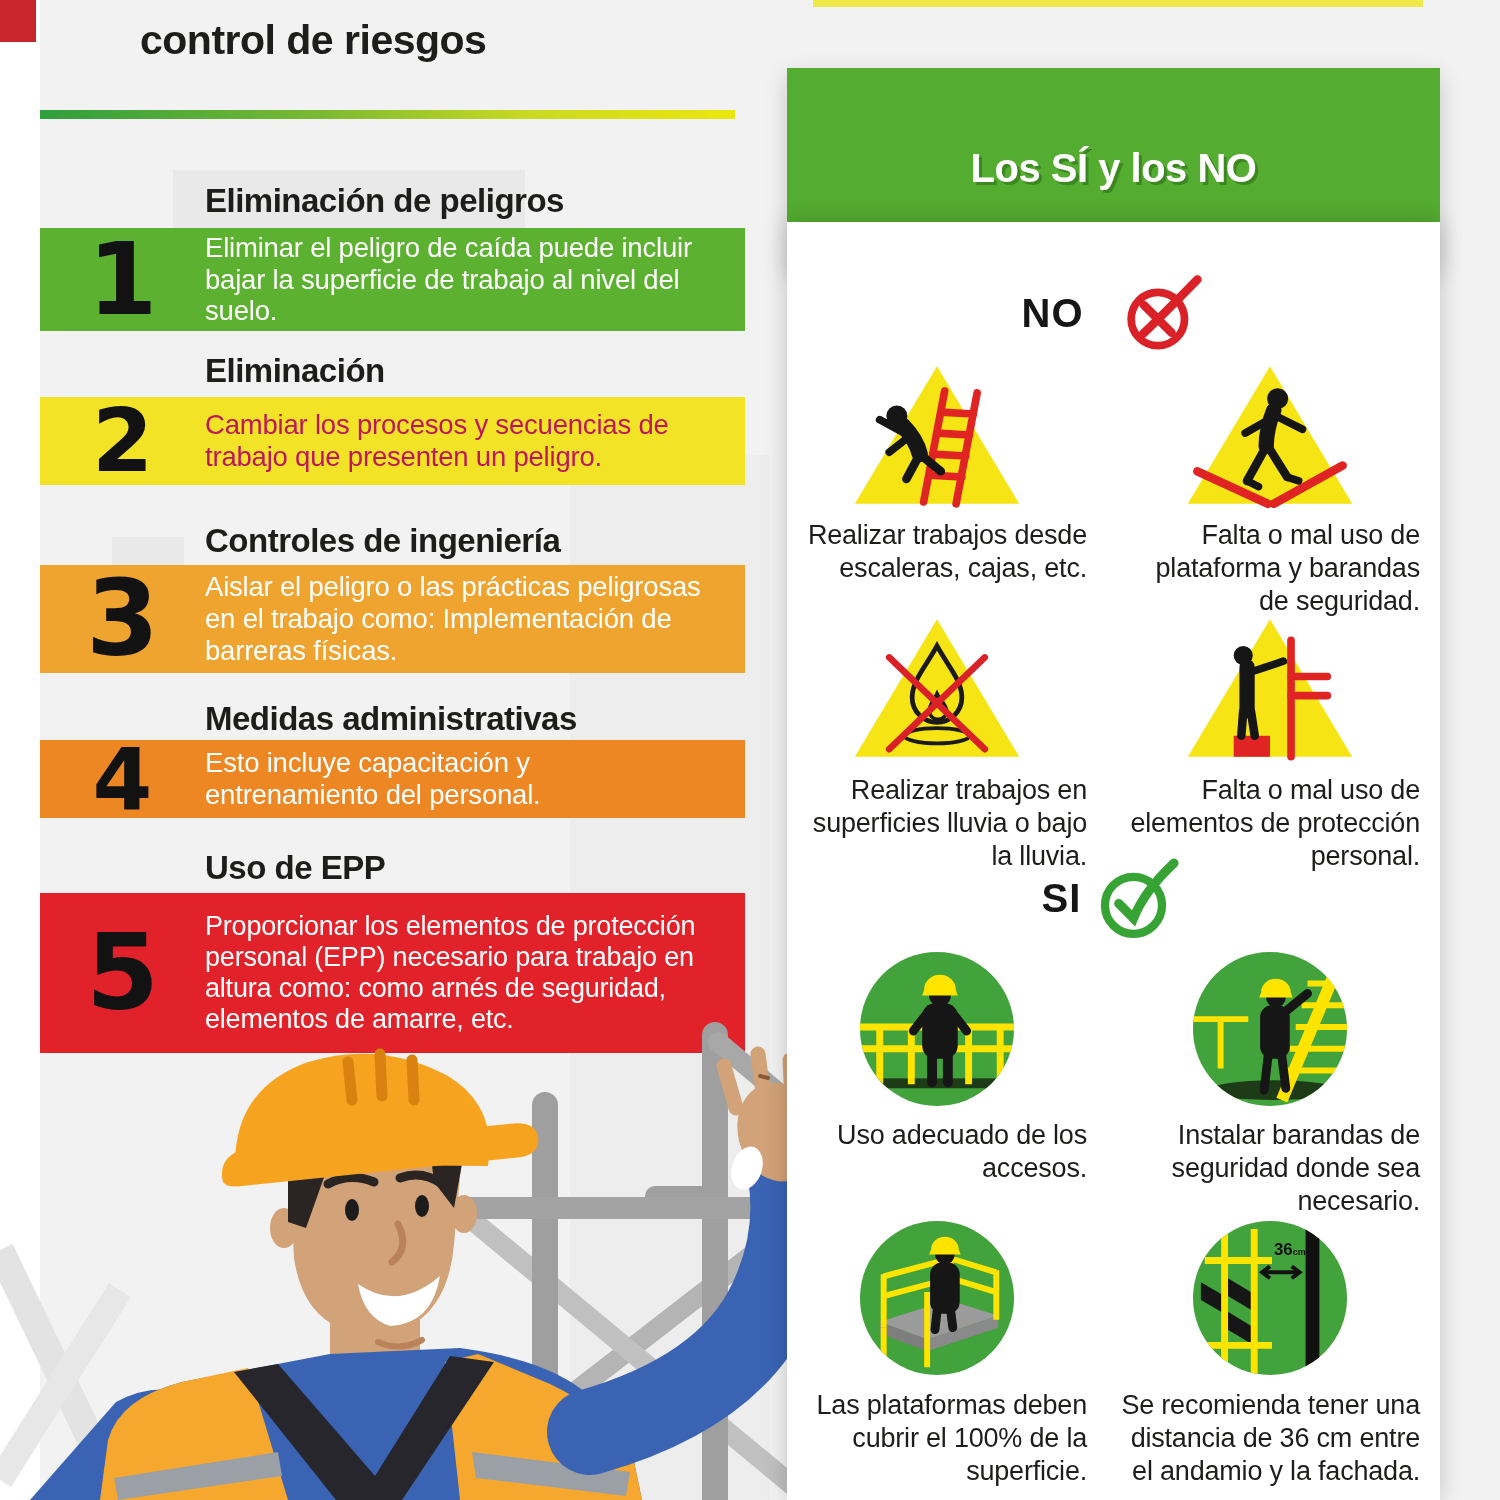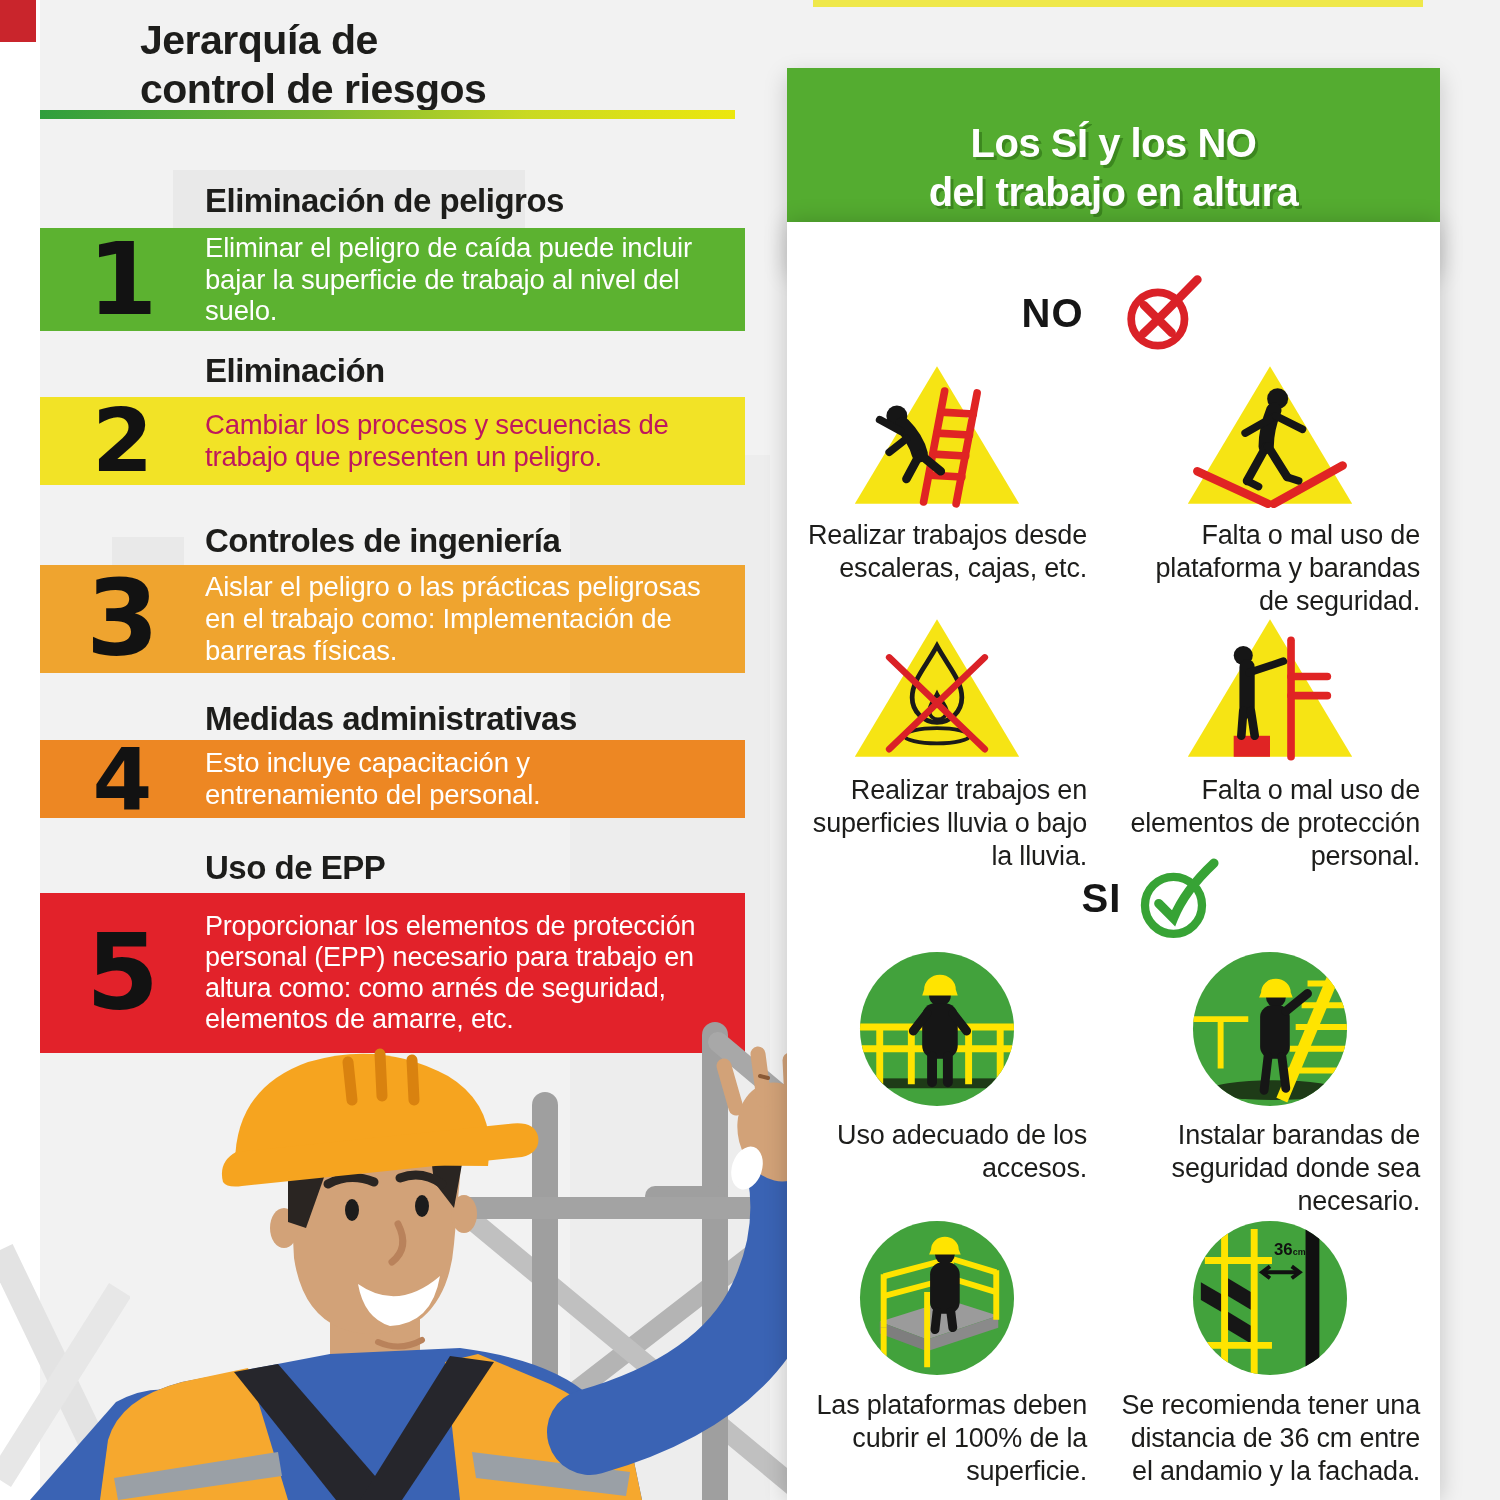--- a/index.html
+++ b/index.html
@@ -56,21 +56,20 @@
   <div class="bg-main"></div>
 
   <div class="deco" style="left:173px;top:170px;width:352px;height:64px;"></div>
   <div class="deco" style="left:112px;top:537px;width:72px;height:130px;"></div>
   <div class="deco lighter" style="left:570px;top:455px;width:200px;height:1045px;"></div>
 
   <div class="corner-red"></div>
   <div class="top-yellow"></div>
 
   <div class="title">
-    <div>Jerarquía de</div>
     <div>control de riesgos</div>
   </div>
   <div class="rule"></div>
 
   <div class="sec-head" style="top:182px;">Eliminación de peligros</div>
   <div class="band band1">
     <div class="num">1</div>
     <div class="body">Eliminar el peligro de caída puede incluir bajar la superficie de trabajo al nivel del suelo.</div>
   </div>
 
@@ -168,21 +167,20 @@
       <ellipse cx="717" cy="136" rx="15" ry="22" fill="#ffffff" transform="rotate(18 717 136)"></ellipse>
       <g stroke="#8a5a36" stroke-width="4" stroke-linecap="round">
         <line x1="730" y1="44" x2="738" y2="46"></line>
         <line x1="762" y1="48" x2="770" y2="50"></line>
       </g>
     </g>
   </svg>
 
   <div class="panel-head">
     <div class="l">Los SÍ y los NO</div>
-    <div class="l">del trabajo en altura</div>
   </div>
 
   <div class="card">
 
     <div class="badge-row" style="top:48px;height:86px;gap:36px;">
       <span class="badge-label">NO</span>
       <svg width="86" height="86" viewBox="0 0 100 100">
         <circle cx="44" cy="57" r="31" fill="none" stroke="#da2127" stroke-width="9"></circle>
         <line x1="28" y1="41" x2="60" y2="73" stroke="#da2127" stroke-width="10" stroke-linecap="round"></line>
         <path d="M27,74 Q50,52 90,11" fill="none" stroke="#da2127" stroke-width="10" stroke-linecap="round"></path>
@@ -268,21 +266,21 @@
       </svg>
     </div>
 
     <div class="cell colA" style="top:540px;">
       <div class="caption">Realizar trabajos en superficies lluvia o bajo la lluvia.</div>
     </div>
     <div class="cell colB" style="top:540px;">
       <div class="caption">Falta o mal uso de elementos de protección personal.</div>
     </div>
 
-    <div class="badge-row" style="top:630px;height:92px;padding-left:40px;">
+    <div class="badge-row" style="top:630px;height:92px;">
       <span class="badge-label">SI</span>
       <svg width="92" height="92" viewBox="0 0 100 100">
         <circle cx="44" cy="58" r="31" fill="none" stroke="#37a335" stroke-width="9"></circle>
         <path d="M28,56 L44,72 Q56,42 88,12" fill="none" stroke="#37a335" stroke-width="10" stroke-linecap="round"></path>
       </svg>
     </div>
 
     <div class="cell colA" style="top:716px;">
       <svg width="158" height="158" viewBox="0 0 160 160">
         <defs>

